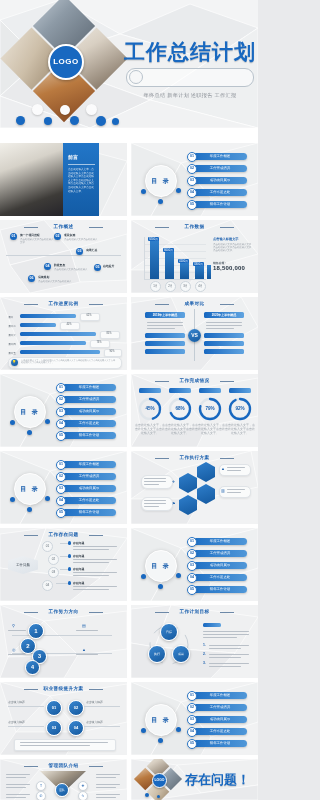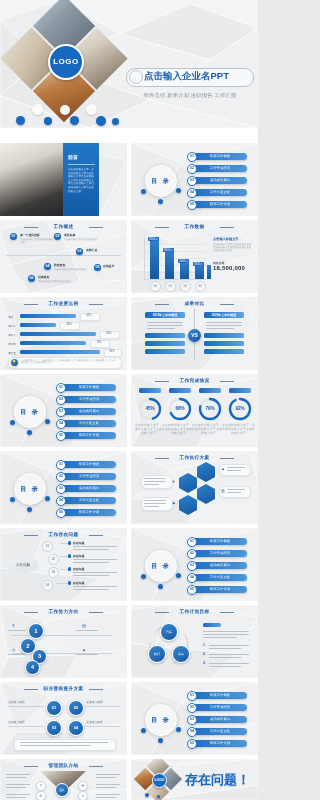--- a/index.html
+++ b/index.html
@@ -178,23 +178,23 @@
       <span class="dot white" style="left:24px;top:0;width:11px;height:11px"></span>
       <span class="dot white" style="left:52px;top:1px;width:10px;height:10px"></span>
       <span class="dot white" style="left:78px;top:0;width:11px;height:11px"></span>
       <span class="dot blue" style="left:8px;top:12px;width:9px;height:9px"></span>
       <span class="dot blue" style="left:36px;top:13px;width:8px;height:8px"></span>
       <span class="dot blue" style="left:62px;top:12px;width:9px;height:9px"></span>
       <span class="dot blue" style="left:88px;top:12px;width:10px;height:10px"></span>
       <span class="dot blue" style="left:104px;top:14px;width:7px;height:7px"></span>
     </div>
 
+    <div class="hero-title">工作总结计划</div>
     <div class="hero-sub"></div>
     <div class="hero-sub-dot"></div>
-    <div class="hero-sub-txt">点击输入企业名PPT</div>
     <div class="hero-tags">年终总结 新年计划 述职报告 工作汇报</div>
   </div>
 
   <div class="slide" style="left:0;top:143px;width:127px;height:73px">
     <div class="poly">
       <svg viewBox="0 0 127 73" preserveAspectRatio="none">
           <rect width="127" height="73" fill="#eff0f1"></rect>
       <g stroke="#fff" stroke-width=".6">
             <path d="M60 0 L127 18 L100 73 L60 50 Z" fill="#ebedee"></path>
             <path d="M60 50 L100 73 L40 73 Z" fill="#e9eaec"></path>

